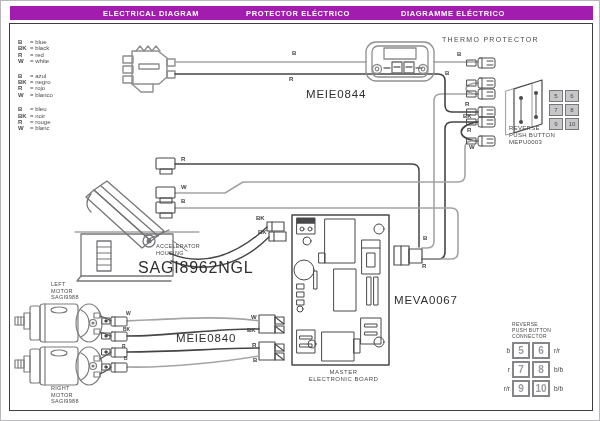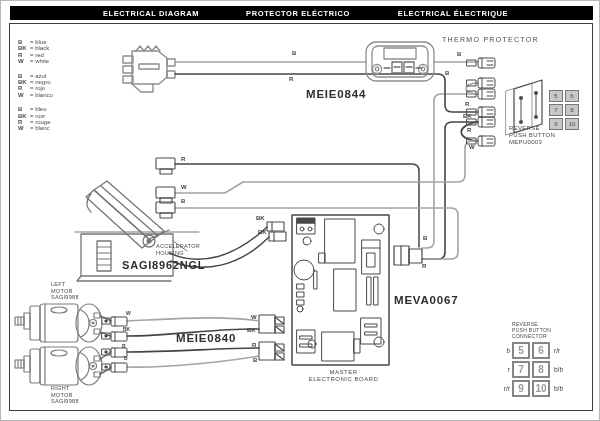--- a/index.html
+++ b/index.html
@@ -1,26 +1,26 @@
 <!DOCTYPE html>
 <html><head>
 <meta charset="utf-8">
 <style>
   html,body{margin:0;padding:0;background:#fff;}
   #page{position:relative;width:600px;height:421px;background:#fff;border:1px solid #b7b7b9;box-sizing:border-box;
         font-family:"Liberation Sans",sans-serif;color:#3c3c3e;overflow:hidden;}
   
-  #header-bar{position:absolute;left:9px;top:5px;width:583px;height:14px;background:#000000;}
+  #header-bar{position:absolute;left:9px;top:5px;width:583px;height:14px;background:#a21caf;}
   .hdr-title{position:absolute;top:3px;transform:translateX(-50%);color:#fff;font-weight:bold;
              font-size:7.5px;letter-spacing:.6px;white-space:nowrap;}
   
   #frame{position:absolute;left:8px;top:22px;width:584px;height:388px;border:1.2px solid #3e3e40;box-sizing:border-box;}
   svg{position:absolute;left:0;top:0;}
   
-  .part-label{position:absolute;font-weight:bold;font-size:11.5px;letter-spacing:.8px;color:#2f2f31;white-space:nowrap;}
+  .part-label{position:absolute;font-weight:normal;font-size:11.5px;letter-spacing:.8px;color:#2f2f31;white-space:nowrap;}
   .cap-label{position:absolute;font-size:5.5px;line-height:6.5px;letter-spacing:.3px;color:#4a4a4c;white-space:nowrap;}
   #lbl-thermo{position:absolute;font-size:7px;letter-spacing:1.3px;color:#4a4a4c;white-space:nowrap;}
   .wire-label{position:absolute;font-size:6px;font-weight:bold;color:#3f3f41;line-height:6px;white-space:nowrap;}
   
   #legend{position:absolute;left:17px;top:38px;}
   .lg-group{margin-bottom:8px;}
   .lg-row{display:flex;font-size:6px;line-height:6.4px;color:#4a4a4c;}
   .lg-code{font-weight:bold;width:12px;}
   
   #mepu-grid{position:absolute;left:548px;top:89px;display:grid;grid-template-columns:14px 14px;
@@ -37,21 +37,21 @@
   .rev-side.r{padding-left:2px;}
 </style>
 </head>
 <body>
 
 <div id="page">
 
   <div id="header-bar">
     <span class="hdr-title" style="left:141px">ELECTRICAL DIAGRAM</span>
     <span class="hdr-title" style="left:288px">PROTECTOR ELÉCTRICO</span>
-    <span class="hdr-title" style="left:443px">ELECTRICAL ÉLECTRIQUE</span>
+    <span class="hdr-title" style="left:443px">DIAGRAMME ELÉCTRICO</span>
   </div>
 
   <div id="frame"></div>
 
   <svg width="600" height="421" viewBox="0 0 600 421">
     <g fill="none" stroke-linecap="round" stroke-linejoin="round">
 
       <g stroke="#8e8e90" stroke-width="1.4">
         <path d="M131,50 L157,50 L166,57 L166,76 L158,83 L131,83 Z"></path>
         <path d="M135,50 L139,45 L143,50 L147,45 L151,50 L155,45 L159,50"></path>
@@ -292,21 +292,21 @@
         <path d="M99,331 C103,332 107,334 110,335"></path>
         <path d="M99,358 C103,356 107,353 110,351"></path>
         <path d="M99,373 C103,371 107,369 110,366"></path>
       </g>
     </g>
   </svg>
 
   <div id="lbl-thermo" style="left:441px;top:35px">THERMO PROTECTOR</div>
   <div class="part-label" style="left:305px;top:87px">MEIE0844</div>
   <div class="part-label" style="left:393px;top:293px">MEVA0067</div>
-  <div class="part-label" style="left:121px;top:258px;font-size:11px">SAGI8962NGL</div>
+  <div class="part-label" style="left:137px;top:258px;font-size:16px">SAGI8962NGL</div>
   <div class="part-label" style="left:175px;top:331px">MEIE0840</div>
 
   <div class="cap-label" style="left:508px;top:124px;font-size:6px;line-height:7px">
     <div>REVERSE</div>
     <div>PUSH BUTTON</div>
     <div>MEPU0003</div>
   </div>
 
   <div class="cap-label" style="left:300px;top:368px;width:85px;text-align:center;font-size:6px;line-height:7px;letter-spacing:.5px">
     <div>MASTER</div>

